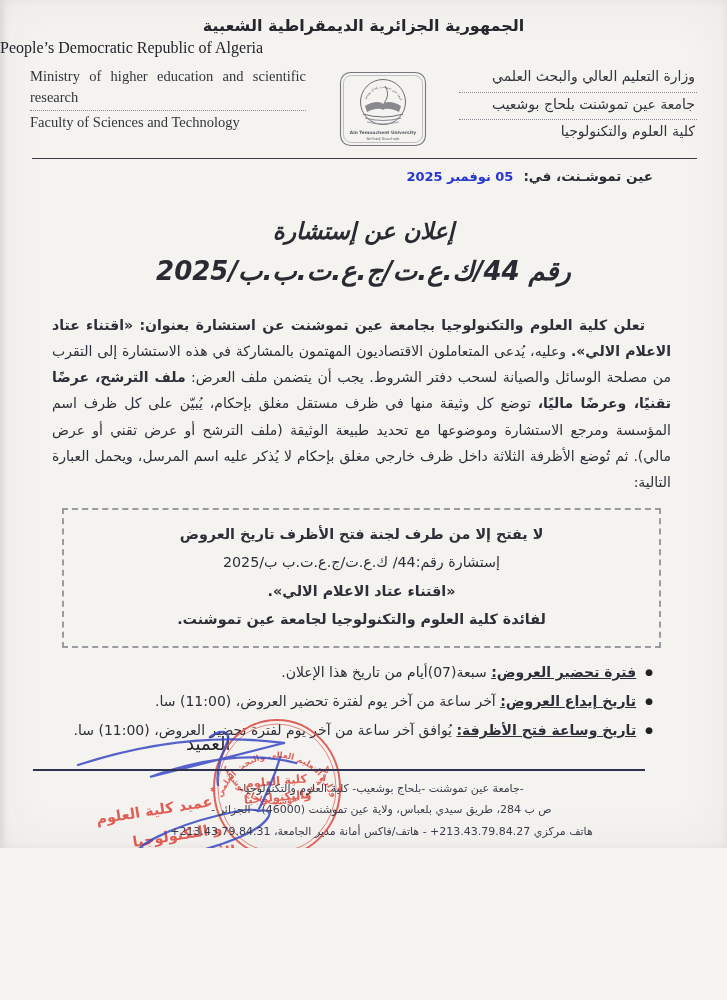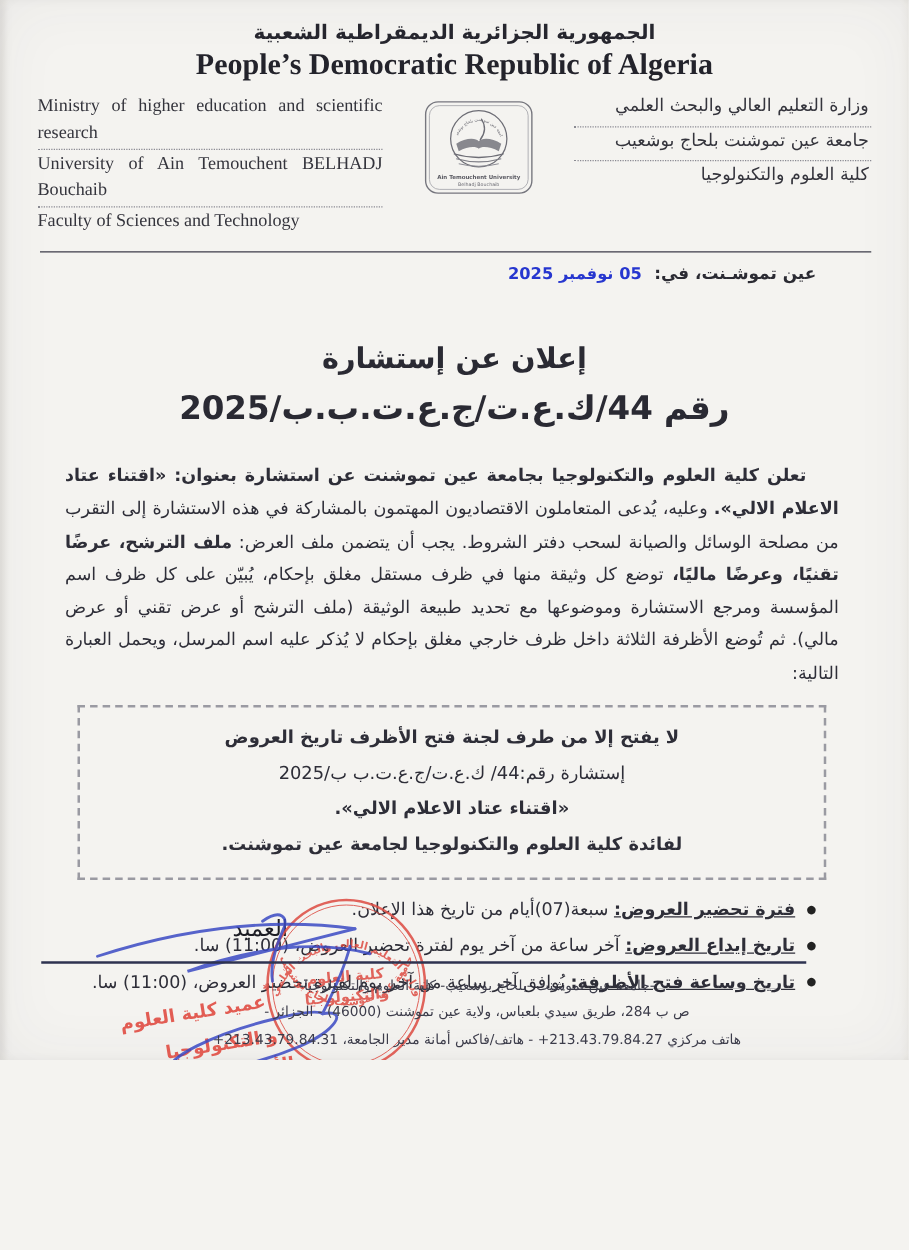--- a/index.html
+++ b/index.html
@@ -9,37 +9,37 @@
     color:#2e2e36;
     background:#f4f3f0;
   }
   .page{
     position:relative;width:727px;height:848px;overflow:hidden;
     background:linear-gradient(90deg,#eceae6 0px,#f4f3f0 7px,#f4f3f0 720px,#efede9 727px);
     box-shadow:inset 0 0 50px rgba(60,60,80,.05), inset 4px 0 8px rgba(0,0,0,.05);
   }
   
   .country-ar{margin-top:16px;text-align:center;font-size:16px;font-weight:bold;color:#26262e;}
-  .country-en{margin-top:4px;text-align:center;font-size:24px;font-weight:bold;
+  .country-en{margin-top:4px;font-size:16px;font-weight:normal;
               font-family:"Liberation Serif","DejaVu Serif",serif;color:#23232b;}
   .header-row{display:flex;justify-content:space-between;align-items:flex-start;padding:8px 30px 0 30px;}
   .left-block{width:276px;font-family:"Liberation Serif","DejaVu Serif",serif;
               font-size:14.5px;line-height:1.42;color:#34343c;}
   .left-block .row{padding:1px 0 3px 0;text-align:justify;}
   .left-block .row.sep{border-bottom:1px dotted #8a8a92;}
   .right-block{width:238px;font-size:14px;color:#34343c;text-align:right;direction:rtl;}
   .right-block .row{padding:3px 2px 5px 0;height:27.5px;}
   .right-block .row.sep{border-bottom:1px dotted #8a8a92;}
   .logo-wrap{width:95px;display:flex;justify-content:center;padding-top:6px;}
   .header-rule{margin:10px 30px 0 32px;border:none;border-top:1.6px solid #3d3d49;}
   .date-line{direction:rtl;margin:9px 74px 0 0;font-size:13.5px;display:flex;align-items:baseline;gap:10px;}
   .date-label{font-weight:bold;color:#2b2b33;}
   .date-stamp{color:#2636cf;font-weight:bold;font-size:13px;letter-spacing:.5px;}
   
-  .title-block{margin-top:47px;text-align:center;direction:rtl;}
+  .title-block{margin-top:34px;text-align:center;direction:rtl;font-style:italic;}
   .title-line1{font-size:23px;font-weight:bold;color:#2a2a33;}
   .title-line2{margin-top:12px;font-size:26px;font-weight:bold;color:#2a2a33;}
   
   .body-text{direction:rtl;margin:26px 56px 0 52px;font-size:14px;line-height:1.88;
              text-align:justify;color:#2e2e38;}
   .body-text .indent{display:inline-block;width:26px;}
   .bold{font-weight:bold;}
   
   .notice-box{direction:rtl;margin:12px 66px 0 62px;border:2px dashed #9a9aa2;
               padding:10px 8px 12px 8px;text-align:center;font-size:14.3px;line-height:2.0;color:#2e2e38;}
@@ -62,21 +62,20 @@
 <body>
 
 <div class="page">
 
   <div class="country-ar">الجمهورية الجزائرية الديمقراطية الشعبية</div>
   <div class="country-en">People’s Democratic Republic of Algeria</div>
 
   <div class="header-row">
     <div class="left-block">
       <div class="row sep">Ministry of higher education and scientific research</div>
-      <div class="row sep">University of Ain Temouchent BELHADJ Bouchaib</div>
       <div class="row">Faculty of Sciences and Technology</div>
     </div>
 
     <div class="logo-wrap">
       <svg width="88" height="76" viewBox="0 0 88 76">
         <rect x="1.5" y="1.5" width="85" height="73" rx="10" fill="none" stroke="#76767e" stroke-width="1.1"></rect>
         <rect x="4.5" y="4.5" width="79" height="67" rx="8" fill="none" stroke="#9b9ba1" stroke-width="0.6"></rect>
         <circle cx="44" cy="31" r="22.5" fill="none" stroke="#6d6d75" stroke-width="1"></circle>
         <path id="logoArc" d="M 27 29 A 18 18 0 0 1 61 29" fill="none"></path>
         <text font-size="3.4" fill="#6a6a72" text-anchor="middle">

